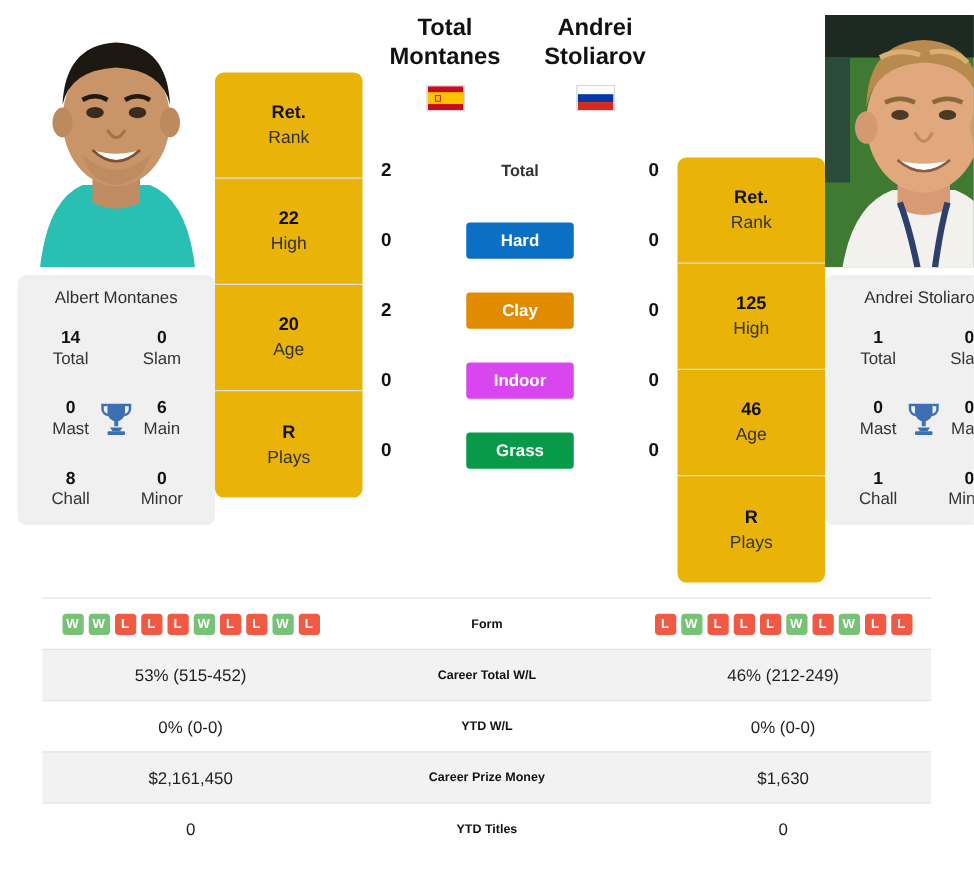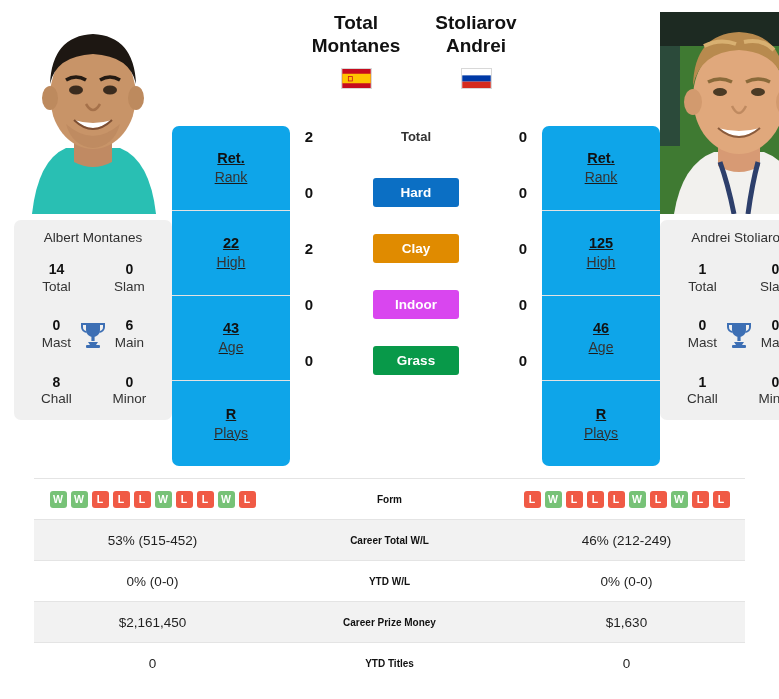--- a/index.html
+++ b/index.html
@@ -74,25 +74,24 @@
     width: 28px;
     height: 30px;
     pointer-events: none;
   }
   .trophy-wrap svg { width: 28px; height: 30px; display: block; }
 
   
   .rank-col {
     width: 118px;
     flex: 0 0 118px;
-    margin: 114px 0 0 0;
-    background: #0ea5e9;
+    margin: 46px 0 0 0;
+    background: #eab308;
     border-radius: 7px;
     overflow: hidden;
-    text-decoration: underline;
   }
   .rank-col.right { margin-top: 114px; }
   .rank-cell {
     height: 85px;
     display: flex;
     flex-direction: column;
     align-items: center;
     justify-content: center;
     border-bottom: 1px solid #e2e2e2;
   }
@@ -287,21 +286,21 @@
     <div class="rank-col">
       <div class="rank-cell">
         <div class="rv">Ret.</div>
         <div class="rl">Rank</div>
       </div>
       <div class="rank-cell">
         <div class="rv">22</div>
         <div class="rl">High</div>
       </div>
       <div class="rank-cell">
-        <div class="rv">43</div>
+        <div class="rv">20</div>
         <div class="rl">Age</div>
       </div>
       <div class="rank-cell">
         <div class="rv">R</div>
         <div class="rl">Plays</div>
       </div>
     </div>
 
     <div class="center-col">
       <div class="names-row">
@@ -311,22 +310,22 @@
           <div class="flag">
             <svg viewBox="0 0 30 20" xmlns="http://www.w3.org/2000/svg">
               <rect width="30" height="20" fill="#c60b1e"></rect>
               <rect y="5" width="30" height="10" fill="#ffc400"></rect>
               <rect x="6" y="7.5" width="5" height="5.5" fill="#c60b1e"></rect>
               <rect x="6.8" y="8.3" width="3.4" height="3.9" fill="#ffc400"></rect>
             </svg>
           </div>
         </div>
         <div class="name-block">
+          <div class="nm">Andrei</div>
           <div class="nm">Stoliarov</div>
-          <div class="nm">Andrei</div>
           <div class="flag">
             <svg viewBox="0 0 30 20" xmlns="http://www.w3.org/2000/svg">
               <rect width="30" height="20" fill="#ffffff"></rect>
               <rect y="6.7" width="30" height="6.6" fill="#0039a6"></rect>
               <rect y="13.3" width="30" height="6.7" fill="#d52b1e"></rect>
             </svg>
           </div>
         </div>
       </div>
 

